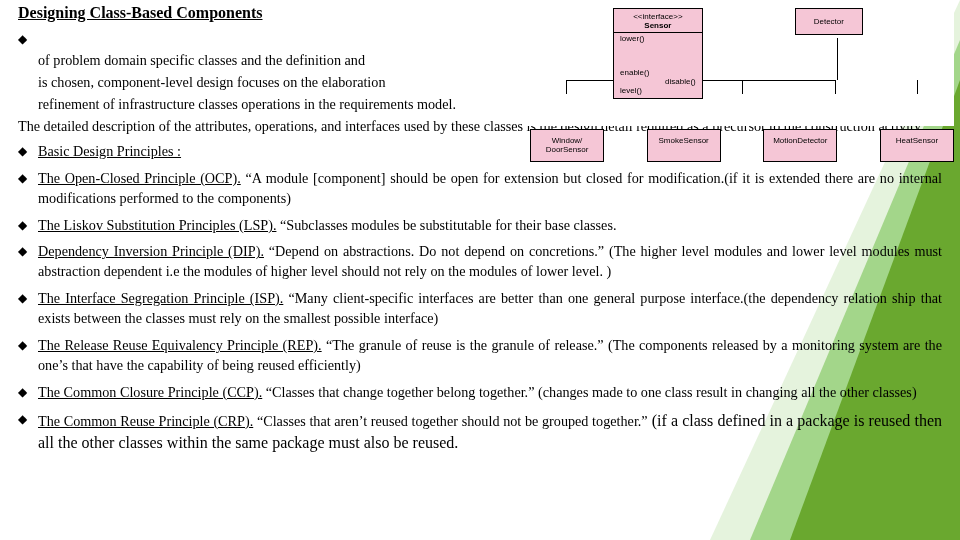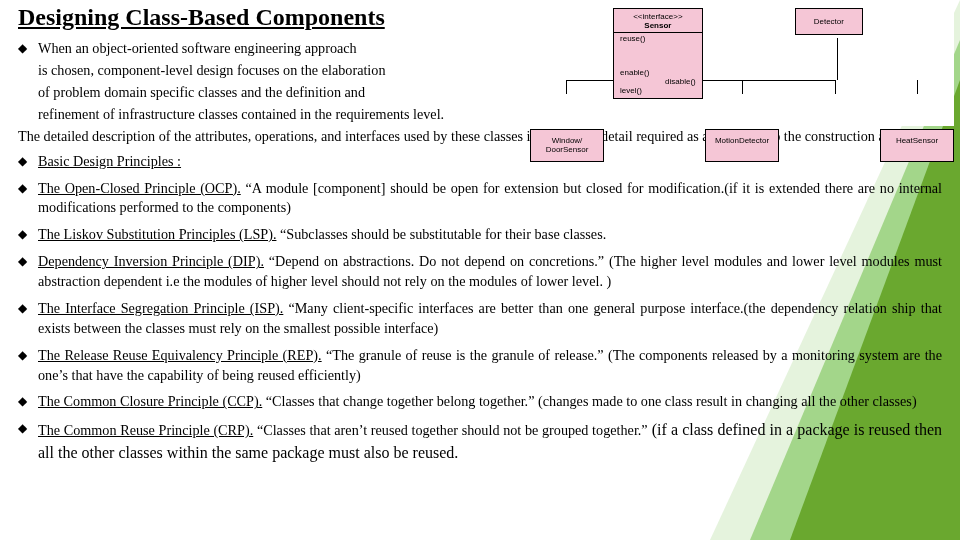--- a/index.html
+++ b/index.html
@@ -13,21 +13,21 @@
     border-style: solid;
     z-index: 0;
     pointer-events: none;
   }
   .tri1 { border-width: 0 0 540px 250px; border-color: transparent transparent rgba(109,190,69,0.18) transparent; }
   .tri2 { border-width: 0 0 500px 210px; border-color: transparent transparent rgba(109,190,69,0.55) transparent; }
   .tri3 { border-width: 0 0 460px 170px; border-color: transparent transparent #6aa82f transparent; }
 
   .slide { position: relative; z-index: 1; padding: 4px 18px 0 18px; }
 
-  .title { font-size: 24px; font-weight: bold; text-decoration: underline; margin-bottom: 8px; }
+  .title { font-size: 16px; font-weight: bold; text-decoration: underline; margin-bottom: 8px; }
 
   .intro-block { max-width: 480px; }
   .bline { display: flex; align-items: flex-start; font-size: 14.2px; margin-bottom: 2px; }
   .bline .txt { line-height: 1.4; }
   .bul { width: 20px; flex: 0 0 20px; font-size: 12px; line-height: 1.6; }
   .nobul .bul { visibility: hidden; }
 
   .wide { max-width: 100%; }
   .para { font-size: 14.2px; line-height: 1.35; margin: 2px 0 6px 0; }
 
@@ -92,72 +92,72 @@
       <div class="ln ld ldb"></div>
       <div class="ln ld ldc"></div>
       <div class="ln ld ldd"></div>
       <div class="ln ld lde"></div>
   </div>
   <div class="dg-row dg-row1">
     <div class="dg-box tall">
       <div>&lt;&lt;interface&gt;&gt;</div>
       <div style="font-weight:bold;">Sensor</div>
       <div class="sep"></div>
-      <div style="text-align:left;">reuse()</div>
+      <div style="text-align:left;">lower()</div>
       <div style="text-align:left;margin-top:24px;">enable()</div>
       <div style="text-align:left;margin-left:45px;">disable()</div>
       <div style="text-align:left;">level()</div>
     </div>
     <div class="dg-box" style="align-self:flex-start; padding:8px 18px;">Detector</div>
   </div>
   <div class="dg-row dg-row2">
     <div class="dg-box small" style="white-space:pre-line;">Window/
 DoorSensor</div>
+    <div class="dg-box small">SmokeSensor</div>
     <div class="dg-box small">MotionDetector</div>
     <div class="dg-box small">HeatSensor</div>
   </div>
 </div>
 
 <div class="slide">
   <div class="title">Designing Class-Based Components</div>
 
   <div class="intro-block">
     <div class="bline">
       <span class="bul">◆</span>
-      <span class="txt">When an object-oriented software engineering approach</span>
+    </div>
+    <div class="bline nobul">
+      <span class="bul">◆</span>
+      <span class="txt">of problem domain specific classes and the definition and</span>
     </div>
     <div class="bline nobul">
       <span class="bul">◆</span>
       <span class="txt">is chosen, component-level design focuses on the elaboration</span>
     </div>
-    <div class="bline nobul">
-      <span class="bul">◆</span>
-      <span class="txt">of problem domain specific classes and the definition and</span>
-    </div>
   </div>
   <div class="bline nobul wide">
     <span class="bul">◆</span>
-    <span class="txt"> refinement of infrastructure classes contained in the requirements level.</span>
+    <span class="txt"> refinement of infrastructure classes operations in the requirements model.</span>
   </div>
 
   <div class="para">The detailed description of the attributes, operations, and interfaces used by these classes is the design detail required as a precursor to the construction activity.</div>
 
   <div class="principles">
     <div class="bline">
       <span class="bul">◆</span>
       <span class="txt u">Basic Design Principles :</span>
     </div>
 
     <div class="bline">
       <span class="bul">◆</span>
       <span class="txt"><span class="u">The Open-Closed Principle (OCP).</span><span> “A module [component] should be open for extension but closed for modification.(if it is extended there are no internal modifications performed to the components)</span></span>
     </div>
     <div class="bline">
       <span class="bul">◆</span>
-      <span class="txt"><span class="u">The Liskov Substitution Principles (LSP).</span><span> “Subclasses should be substitutable for their base classes.</span></span>
+      <span class="txt"><span class="u">The Liskov Substitution Principles (LSP).</span><span> “Subclasses modules be substitutable for their base classes.</span></span>
     </div>
     <div class="bline">
       <span class="bul">◆</span>
       <span class="txt"><span class="u">Dependency Inversion Principle (DIP).</span><span> “Depend on abstractions. Do not depend on concretions.” (The higher level modules and lower level modules must abstraction dependent i.e the modules of higher level should not rely on the modules of lower level. )</span></span>
     </div>
     <div class="bline">
       <span class="bul">◆</span>
       <span class="txt"><span class="u">The Interface Segregation Principle (ISP).</span><span> “Many client-specific interfaces are better than one general purpose interface.(the dependency relation ship that exists between the classes must rely on the smallest possible interface)</span></span>
     </div>
     <div class="bline">

